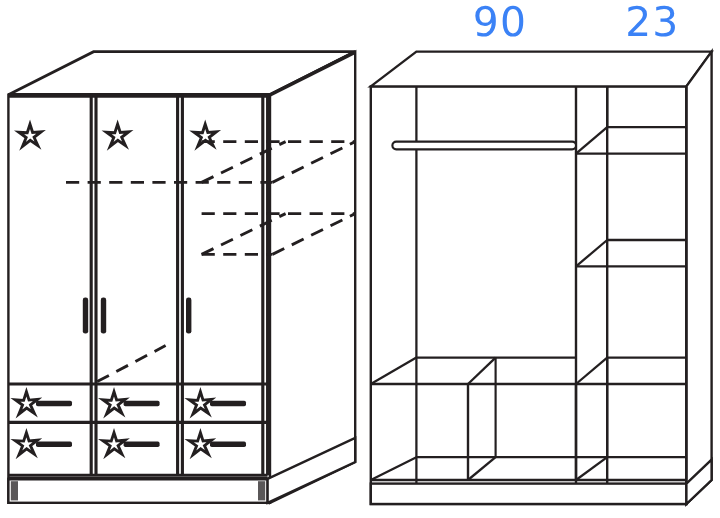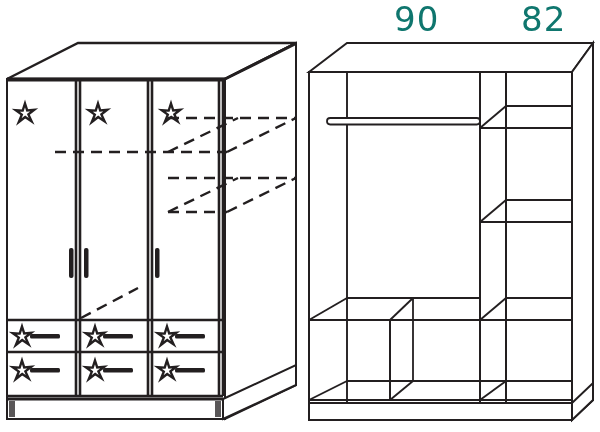--- a/index.html
+++ b/index.html
@@ -22,41 +22,41 @@
     left: 0;
     top: 0;
     width: 600px;
     height: 432px;
   }
   .dim-label {
     position: absolute;
     font-family: "DejaVu Sans", sans-serif;
     font-size: 34px;
     font-weight: 400;
-    color: #0f766e;
+    color: #3b82f6;
     letter-spacing: 1px;
     line-height: 1;
     white-space: nowrap;
   }
   #dim-90 {
     left: 394px;
     top: 2px;
   }
   #dim-45 {
     left: 521px;
     top: 2px;
   }
 </style>
 </head>
 <body>
 
 <div id="page">
 
   <div class="dim-label" id="dim-90">90</div>
-  <div class="dim-label" id="dim-45">82</div>
+  <div class="dim-label" id="dim-45">23</div>
 
   <svg id="drawing" viewBox="0 0 600 432" xmlns="http://www.w3.org/2000/svg">
 
     <defs>
       <g id="star-glyph">
         <path d="M 0,-9.5 L 2.2,-2.6 L 9.3,-3.2 L 3.4,1.4 L 6.6,8.4 L 0.2,4.0
                  L -6.2,9.0 L -3.2,1.6 L -9.3,-2.8 L -2.3,-2.4 Z" fill="none" stroke="#231f20" stroke-width="2.4" stroke-linejoin="miter"></path>
       </g>
     </defs>
 

